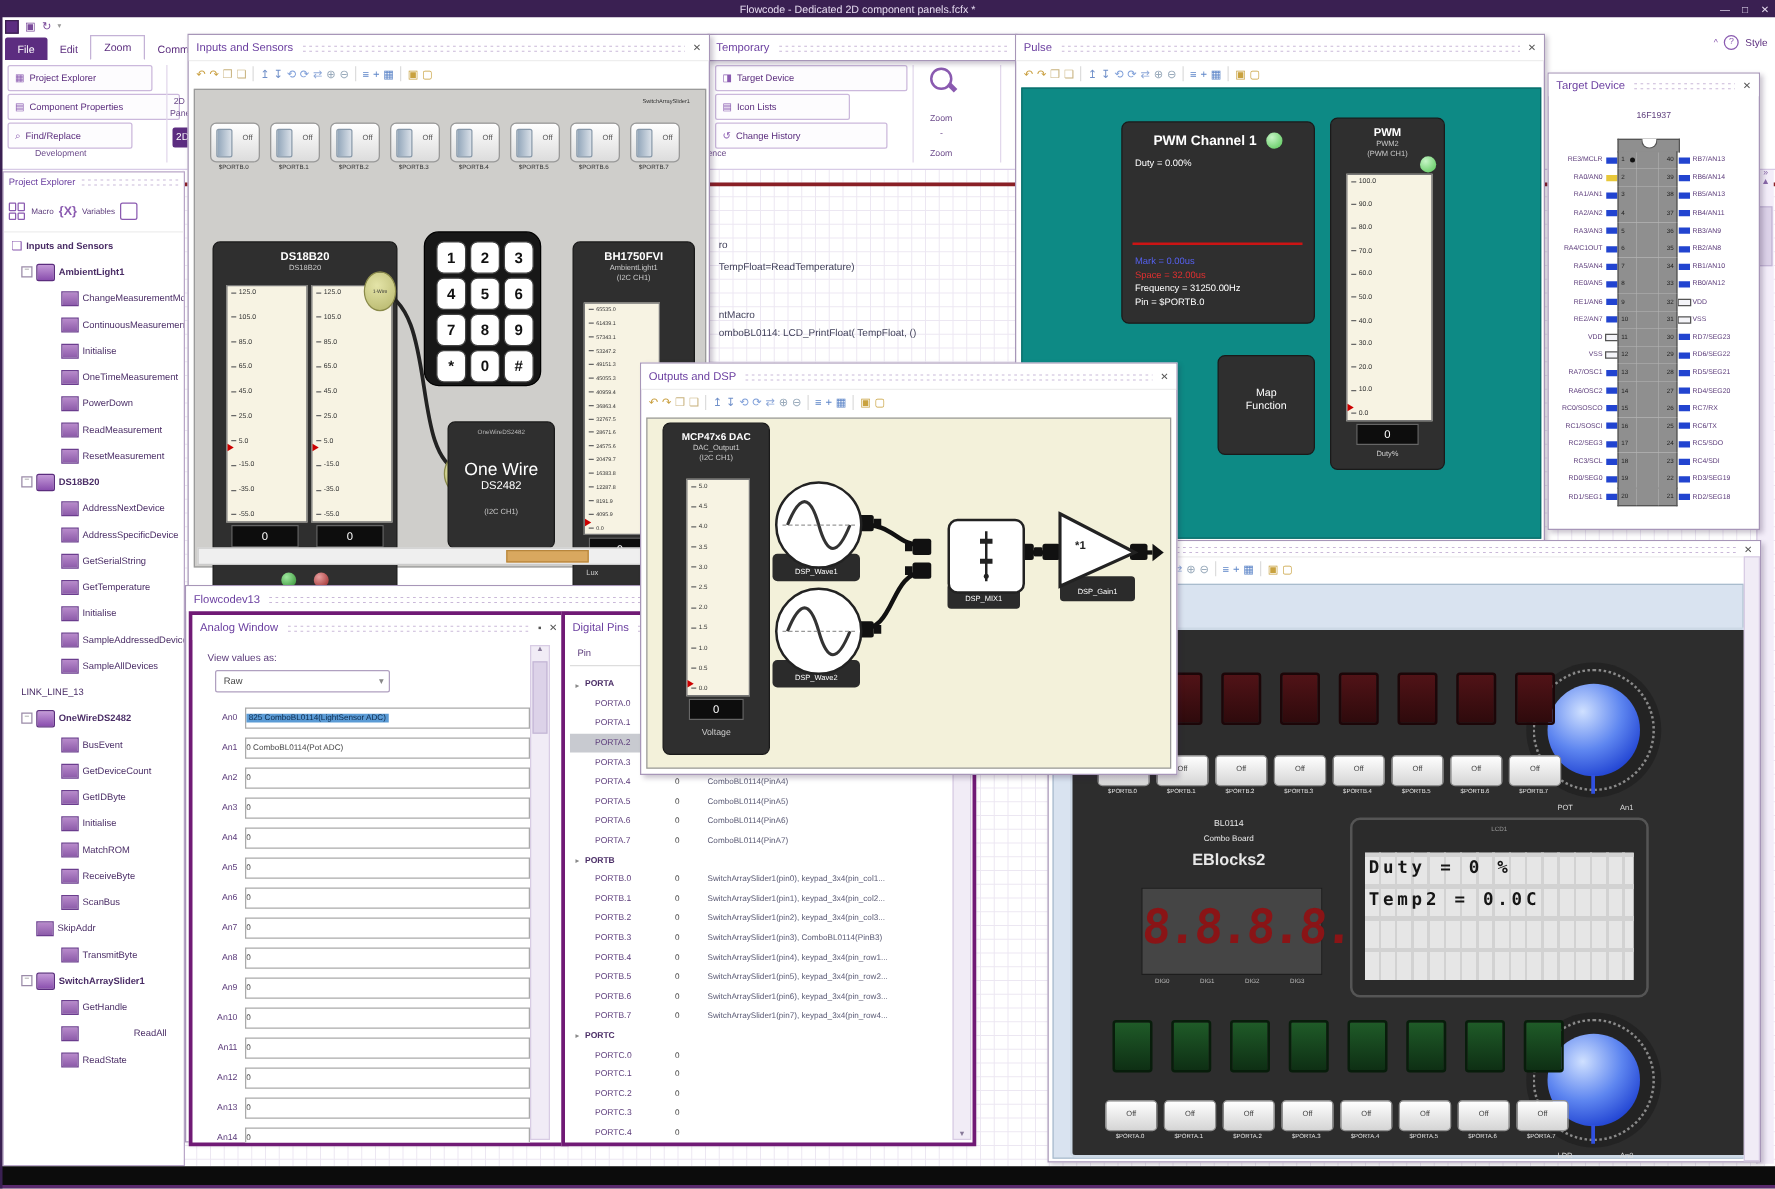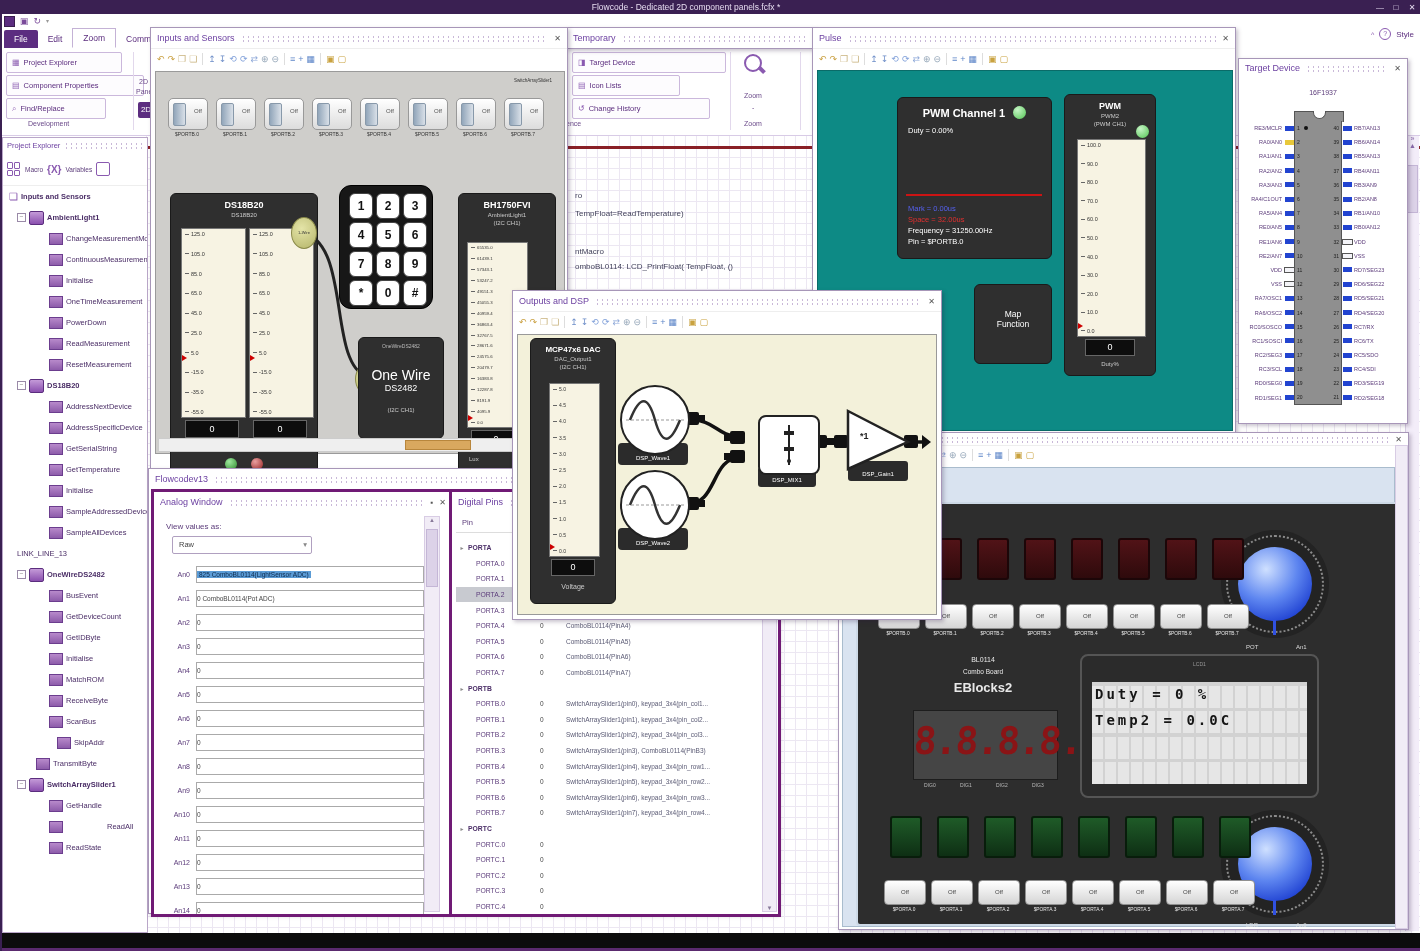--- a/index.html
+++ b/index.html
@@ -338,25 +338,25 @@
           <span class="lbl">MatchROM</span>
         </div>
         <div class="trow" style="padding-left: 46px;">
           <span class="ic-macro"></span>
           <span class="lbl">ReceiveByte</span>
         </div>
         <div class="trow" style="padding-left: 46px;">
           <span class="ic-macro"></span>
           <span class="lbl">ScanBus</span>
         </div>
-        <div class="trow" style="padding-left: 54px;">
+        <div class="trow" style="padding-left: 26px;">
           <span class="ic-macro"></span>
           <span class="lbl">SkipAddr</span>
         </div>
-        <div class="trow" style="padding-left: 33px;">
+        <div class="trow" style="padding-left: 46px;">
           <span class="ic-macro"></span>
           <span class="lbl">TransmitByte</span>
         </div>
         <div class="trow" style="padding-left: 14px;">
           <span class="exp">–</span>
           <span class="ic-comp"></span>
           <span class="lbl" style="font-weight: bold;">SwitchArraySlider1</span>
         </div>
         <div class="trow" style="padding-left: 46px;">
           <span class="ic-macro"></span>

